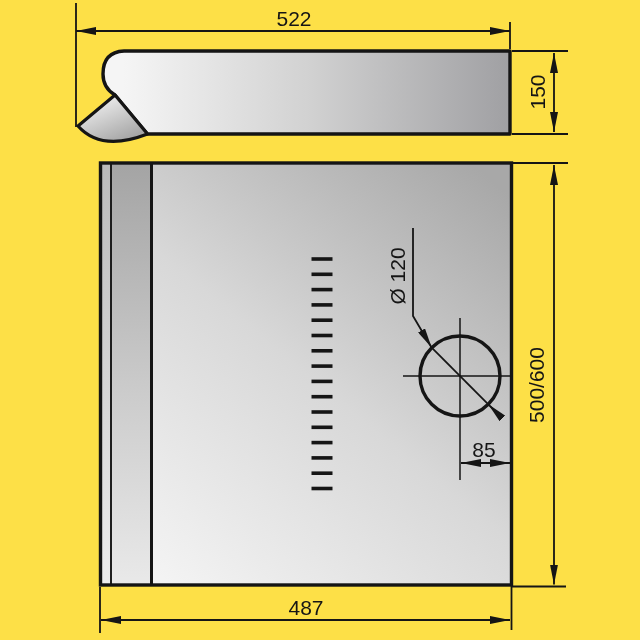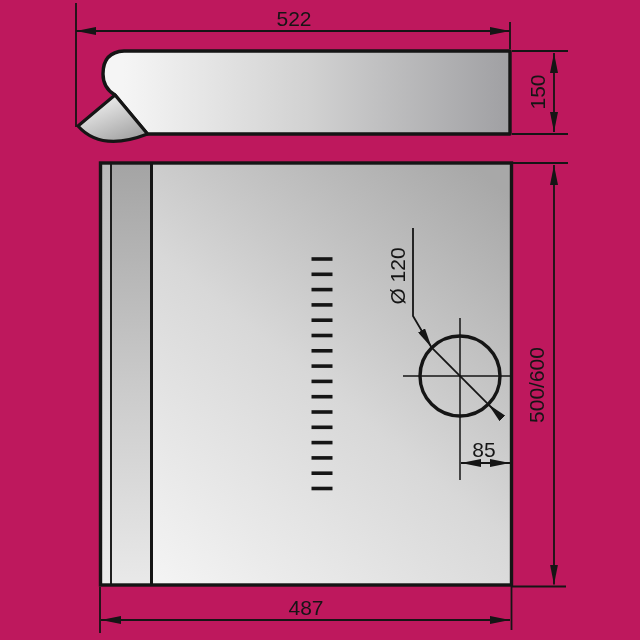--- a/index.html
+++ b/index.html
@@ -8,21 +8,21 @@
     width: 640px;
     height: 640px;
     background: #ffffff;
     overflow: hidden;
     font-family: "Liberation Sans", sans-serif;
   }
   .stage {
     position: relative;
     width: 640px;
     height: 640px;
-    background: #be185d;
+    background: #fde047;
   }
   svg text {
     font-family: "Liberation Sans", sans-serif;
     font-size: 21px;
     fill: #151515;
   }
 </style>
 </head>
 <body>
 

